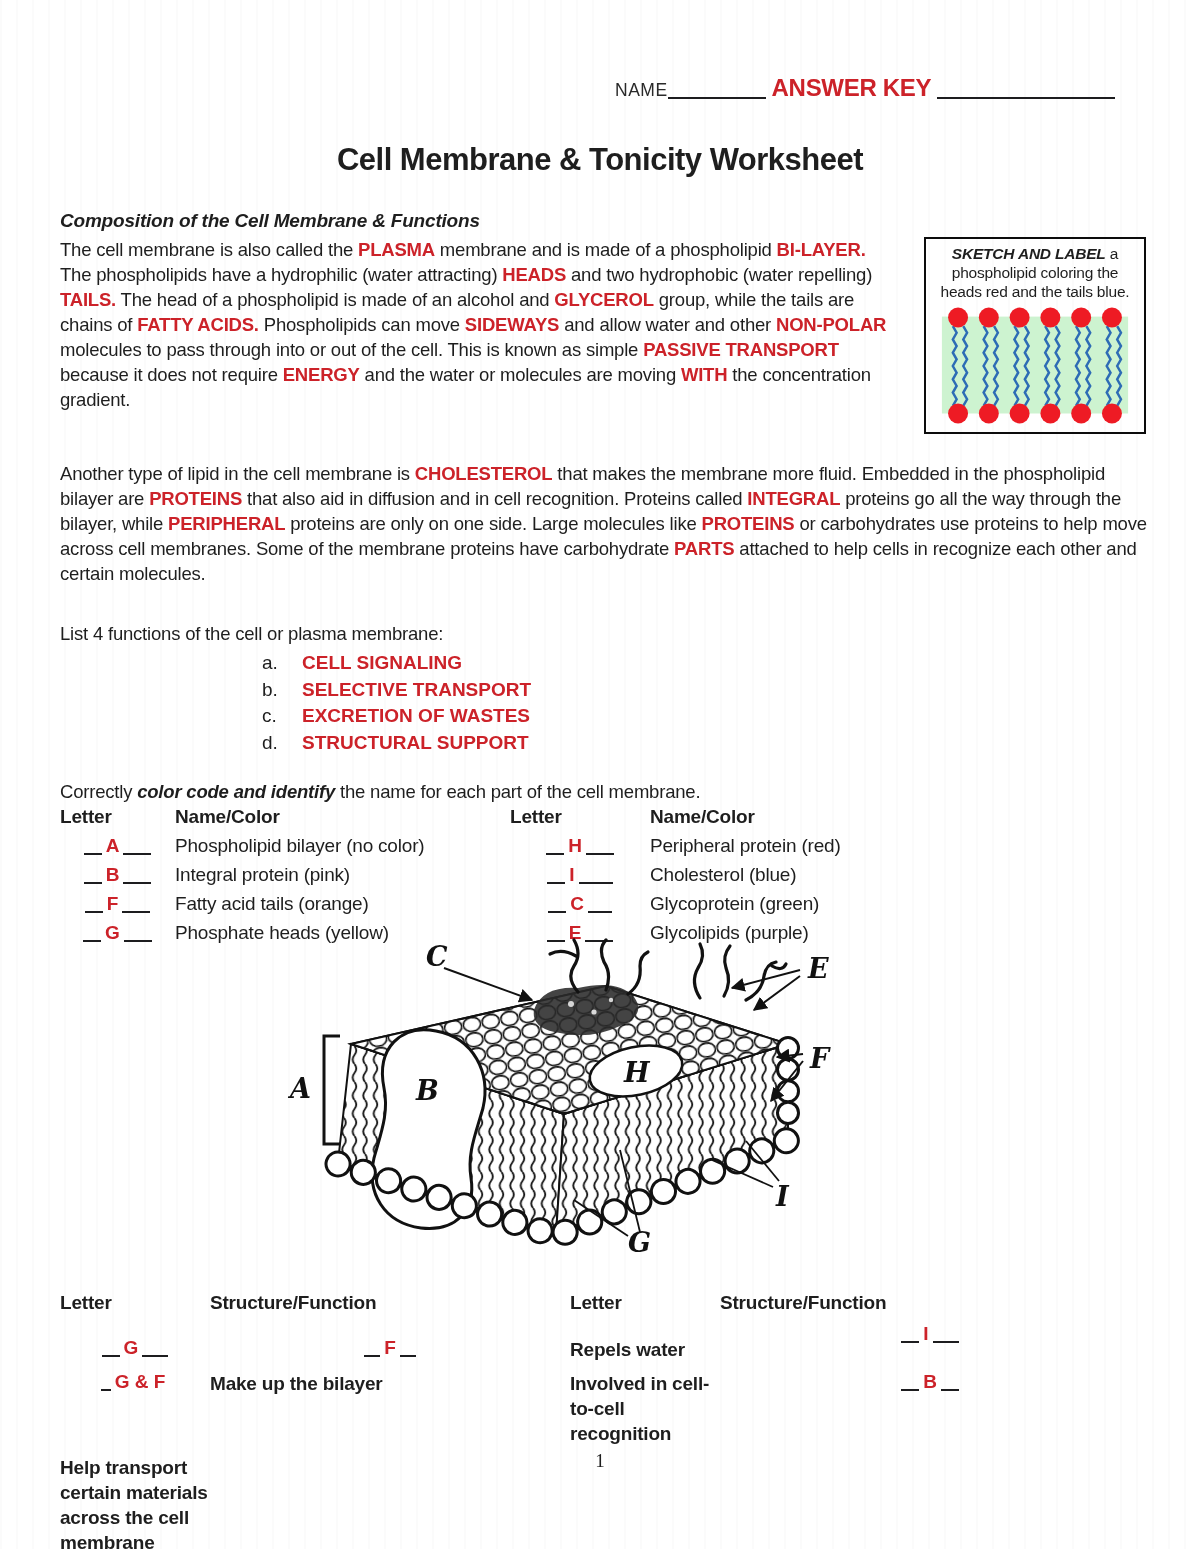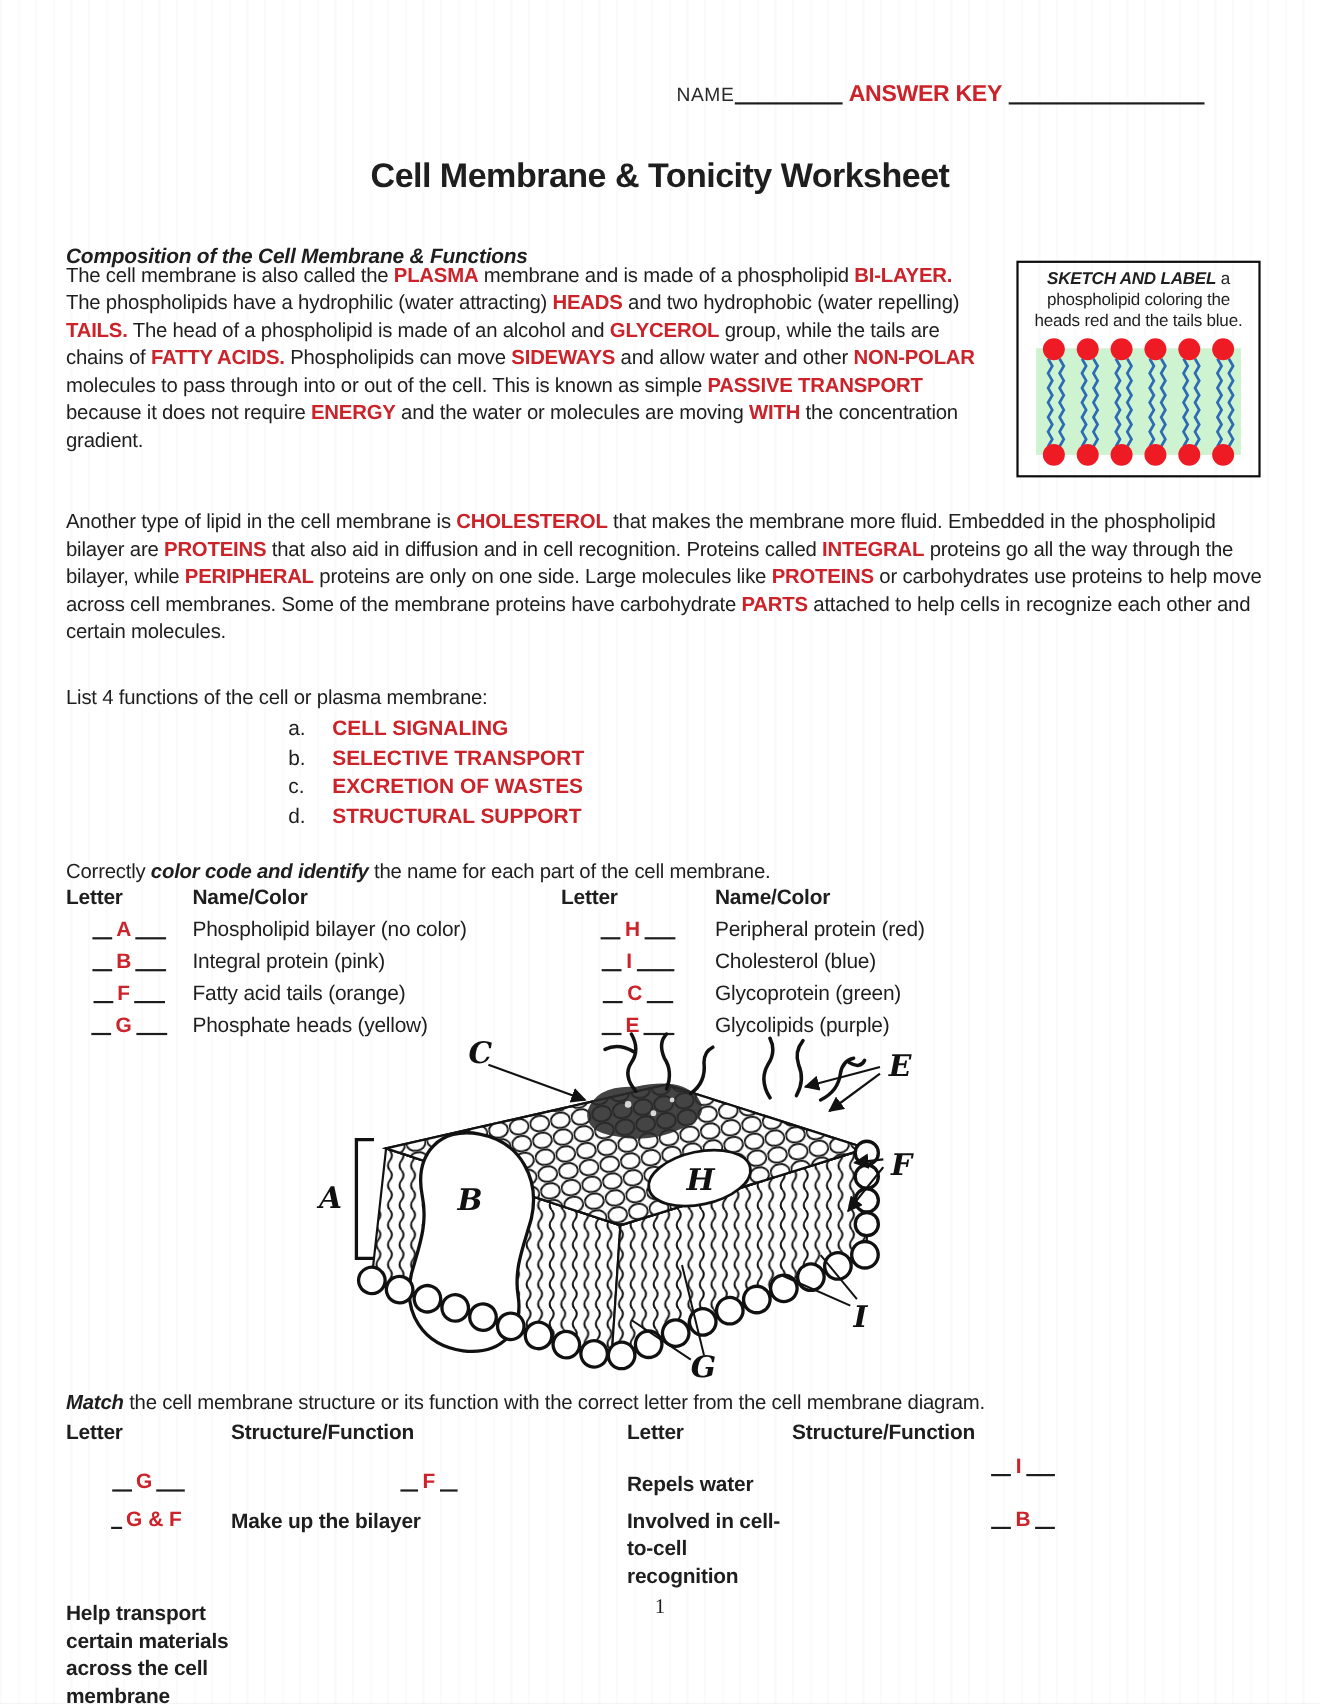--- a/index.html
+++ b/index.html
@@ -12,21 +12,21 @@
     color:var(--ink); overflow:hidden;
   }
   .abs{position:absolute;}
   p{margin:0;}
   .body-text{font-size:18.5px; line-height:25px; letter-spacing:-0.2px;}
   .red{color:var(--red); font-weight:700;}
   .bi{font-weight:700; font-style:italic;}
   .bl{display:inline-block; border-bottom:2.5px solid #1d1d1f; height:0.85em; vertical-align:-3px;}
   
   .hdr{font-size:17.5px; color:#2a2a2a; letter-spacing:0.5px; white-space:nowrap;}
-  .answer-key{font-size:21px; font-weight:700; color:var(--red); letter-spacing:-0.3px; margin:0 6px;}
+  .answer-key{font-size:24px; font-weight:700; color:var(--red); letter-spacing:-0.3px; margin:0 6px;}
   .title{left:0; width:100%; text-align:center; font-size:31px; font-weight:700; letter-spacing:-0.5px;}
   .sec-head{font-size:19px; font-weight:700; font-style:italic; letter-spacing:-0.2px;}
   
   .content-row{display:flex; gap:24px; align-items:flex-start;}
   .sketch-box{
     width:204px; border:2px solid #0c0c0c; padding:5px 7px 4px 7px; flex:0 0 auto;
     text-align:center; font-size:15.5px; line-height:19px; letter-spacing:-0.2px;
   }
   .sketch-box svg{display:block; margin:3px auto 0;}
   
@@ -49,21 +49,21 @@
 <body>
 
 <div class="page">
 
   <div class="abs hdr" style="top:74px; left:615px;">
     <span>NAME</span><span class="bl" style="width:98px;"></span><span class="answer-key">ANSWER KEY</span><span class="bl" style="width:178px;"></span>
   </div>
 
   <div class="abs title" style="top:142px;">Cell Membrane &amp; Tonicity Worksheet</div>
 
-  <div class="abs sec-head" style="top:223px; left:60px;">Composition of the Cell Membrane &amp; Functions</div>
+  <div class="abs sec-head" style="top:210px; left:60px;">Composition of the Cell Membrane &amp; Functions</div>
 
   <div class="abs content-row" style="top:237px; left:60px; width:1086px;">
     <p class="body-text" style="flex:1;"><span>The cell membrane is also called the </span><span class="red">PLASMA</span><span> membrane and is made of a phospholipid </span><span class="red">BI-LAYER.</span><span>  The phospholipids have a hydrophilic (water attracting) </span><span class="red">HEADS</span><span> and two hydrophobic (water repelling) </span><span class="red">TAILS.</span><span> The head of a phospholipid is made of an alcohol and </span><span class="red">GLYCEROL</span><span> group, while the tails are chains of </span><span class="red">FATTY ACIDS.</span><span>  Phospholipids can move </span><span class="red">SIDEWAYS</span><span> and allow water and other </span><span class="red">NON-POLAR</span><span> molecules to pass through into or out of the cell.  This is known as simple </span><span class="red">PASSIVE TRANSPORT</span><span> because it does not require </span><span class="red">ENERGY</span><span> and the water or molecules are moving </span><span class="red">WITH</span><span> the concentration gradient.</span></p>
     <div class="sketch-box">
       <div><span class="bi">SKETCH AND LABEL</span><span> a phospholipid coloring the heads red and the tails blue.</span></div>
       <svg width="190" height="124" viewBox="0 0 200 130">
         <defs>
           <path id="zz" d="M0 0 l4 7 l-4 7 l4 7 l-4 7 l4 7 l-4 7 l4 7 l-4 7 l4 7 l-4 7 l4 7 l-4 7" fill="none" stroke-width="2.6"></path>
         </defs>
         <rect x="2" y="13" width="196" height="102" fill="#cdf3d0"></rect>
@@ -217,21 +217,20 @@
     <text class="dlabel" x="150" y="28">C</text>
     <text class="dlabel" x="532" y="40">E</text>
     <text class="dlabel" x="14" y="160">A</text>
     <text class="dlabel" x="140" y="162">B</text>
     <text class="dlabel" x="348" y="144">H</text>
     <text class="dlabel" x="534" y="130">F</text>
     <text class="dlabel" x="500" y="268">I</text>
     <text class="dlabel" x="352" y="314">G</text>
   </svg>
 
-  <div class="abs body-text" style="top:1262px; left:60px;"><span class="bi">Match</span><span> the cell membrane structure or its function with the correct letter from the cell membrane diagram.</span></div>
 
   <div class="abs grid-match" style="top:1292px; left:60px; width:1085px;">
     <div class="th">Letter</div>
     <div class="th">Structure/Function</div>
     <div class="th">Letter</div>
     <div class="th">Structure/Function</div>
 
     <div class="cell-letter mt"><span class="bl" style="width:18px;"></span><span class="red">G</span><span class="bl" style="width:26px;"></span></div>
     <div class="cell-letter mt"><span class="bl" style="width:16px;"></span><span class="red">F</span><span class="bl" style="width:16px;"></span></div>
     <div class="cell-text mt">Repels water</div>

